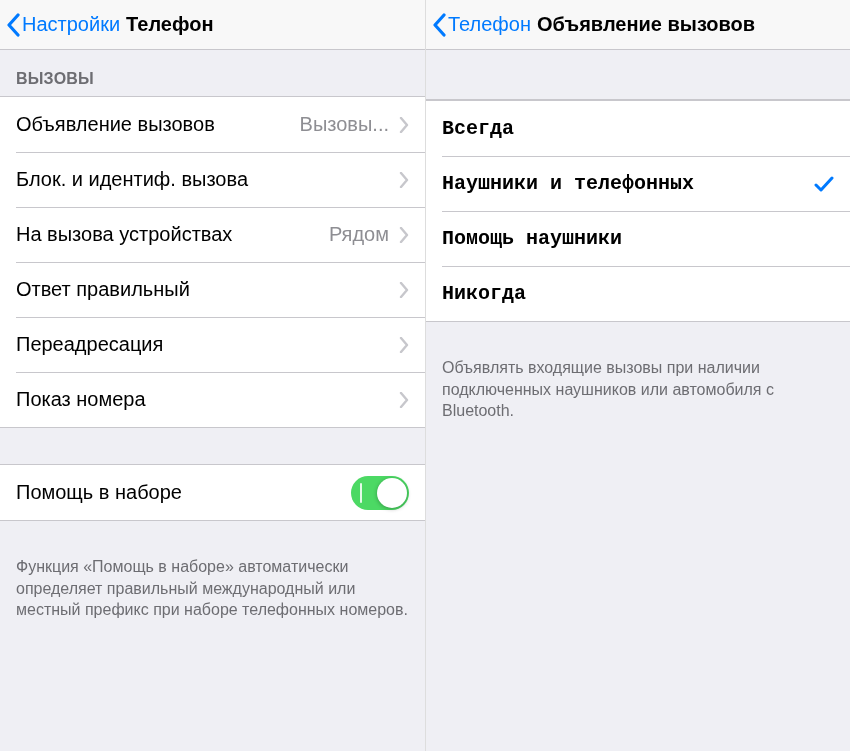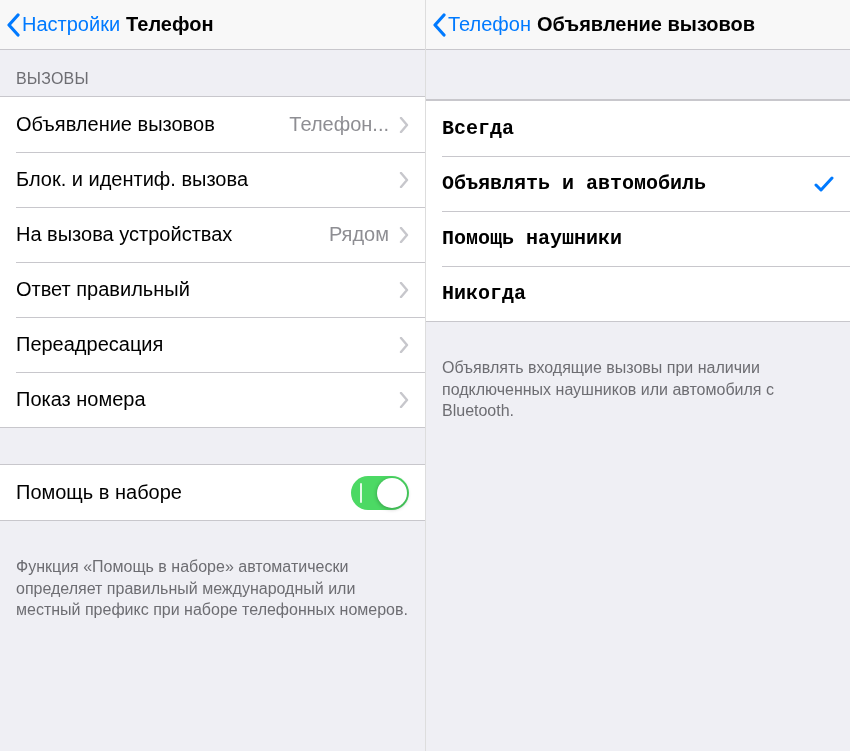--- a/index.html
+++ b/index.html
@@ -49,20 +49,21 @@
     color: #000;
     margin-left: 6px;
     white-space: nowrap;
   }
   .section-header {
     font-size: 16px;
     color: #6d6d72;
     text-transform: uppercase;
     padding: 20px 16px 8px 16px;
     letter-spacing: 0.2px;
+    font-weight: bold;
   }
   .list {
     background: #fff;
     border-top: 1px solid #c8c7cc;
     border-bottom: 1px solid #c8c7cc;
   }
   .row {
     display: flex;
     align-items: center;
     min-height: 55px;
@@ -169,21 +170,21 @@
       <span>Настройки</span>
     </div>
     <div class="nav-title">Телефон</div>
   </div>
 
   <div class="section-header">Вызовы</div>
 
   <div class="list">
     <div class="row">
       <span class="row-label">Объявление вызовов</span>
-      <span class="row-detail">Телефон...</span>
+      <span class="row-detail">Вызовы...</span>
       <svg class="chevron-right" viewBox="0 0 10 16">
           <polyline points="2,1 8,8 2,15" fill="none" stroke="#c7c7cc" stroke-width="2.4" stroke-linecap="round" stroke-linejoin="round"></polyline>
         </svg>
     </div>
     <div class="row">
       <span class="row-label">Блок. и идентиф. вызова</span>
       <svg class="chevron-right" viewBox="0 0 10 16">
           <polyline points="2,1 8,8 2,15" fill="none" stroke="#c7c7cc" stroke-width="2.4" stroke-linecap="round" stroke-linejoin="round"></polyline>
         </svg>
     </div>
@@ -240,21 +241,21 @@
     <div class="nav-title">Объявление вызовов</div>
   </div>
 
   <div class="blank-top"></div>
 
   <div class="list">
     <div class="row option-row">
       <span class="row-label">Всегда</span>
     </div>
     <div class="row option-row">
-      <span class="row-label">Объявлять и автомобиль</span>
+      <span class="row-label">Наушники и телефонных</span>
       <svg class="check-icon" viewBox="0 0 20 16">
         <polyline points="2,9 7,14 18,2" fill="none" stroke="#007aff" stroke-width="3" stroke-linecap="round" stroke-linejoin="round"></polyline>
       </svg>
     </div>
     <div class="row option-row">
       <span class="row-label">Помощь наушники</span>
     </div>
     <div class="row option-row">
       <span class="row-label">Никогда</span>
     </div>

